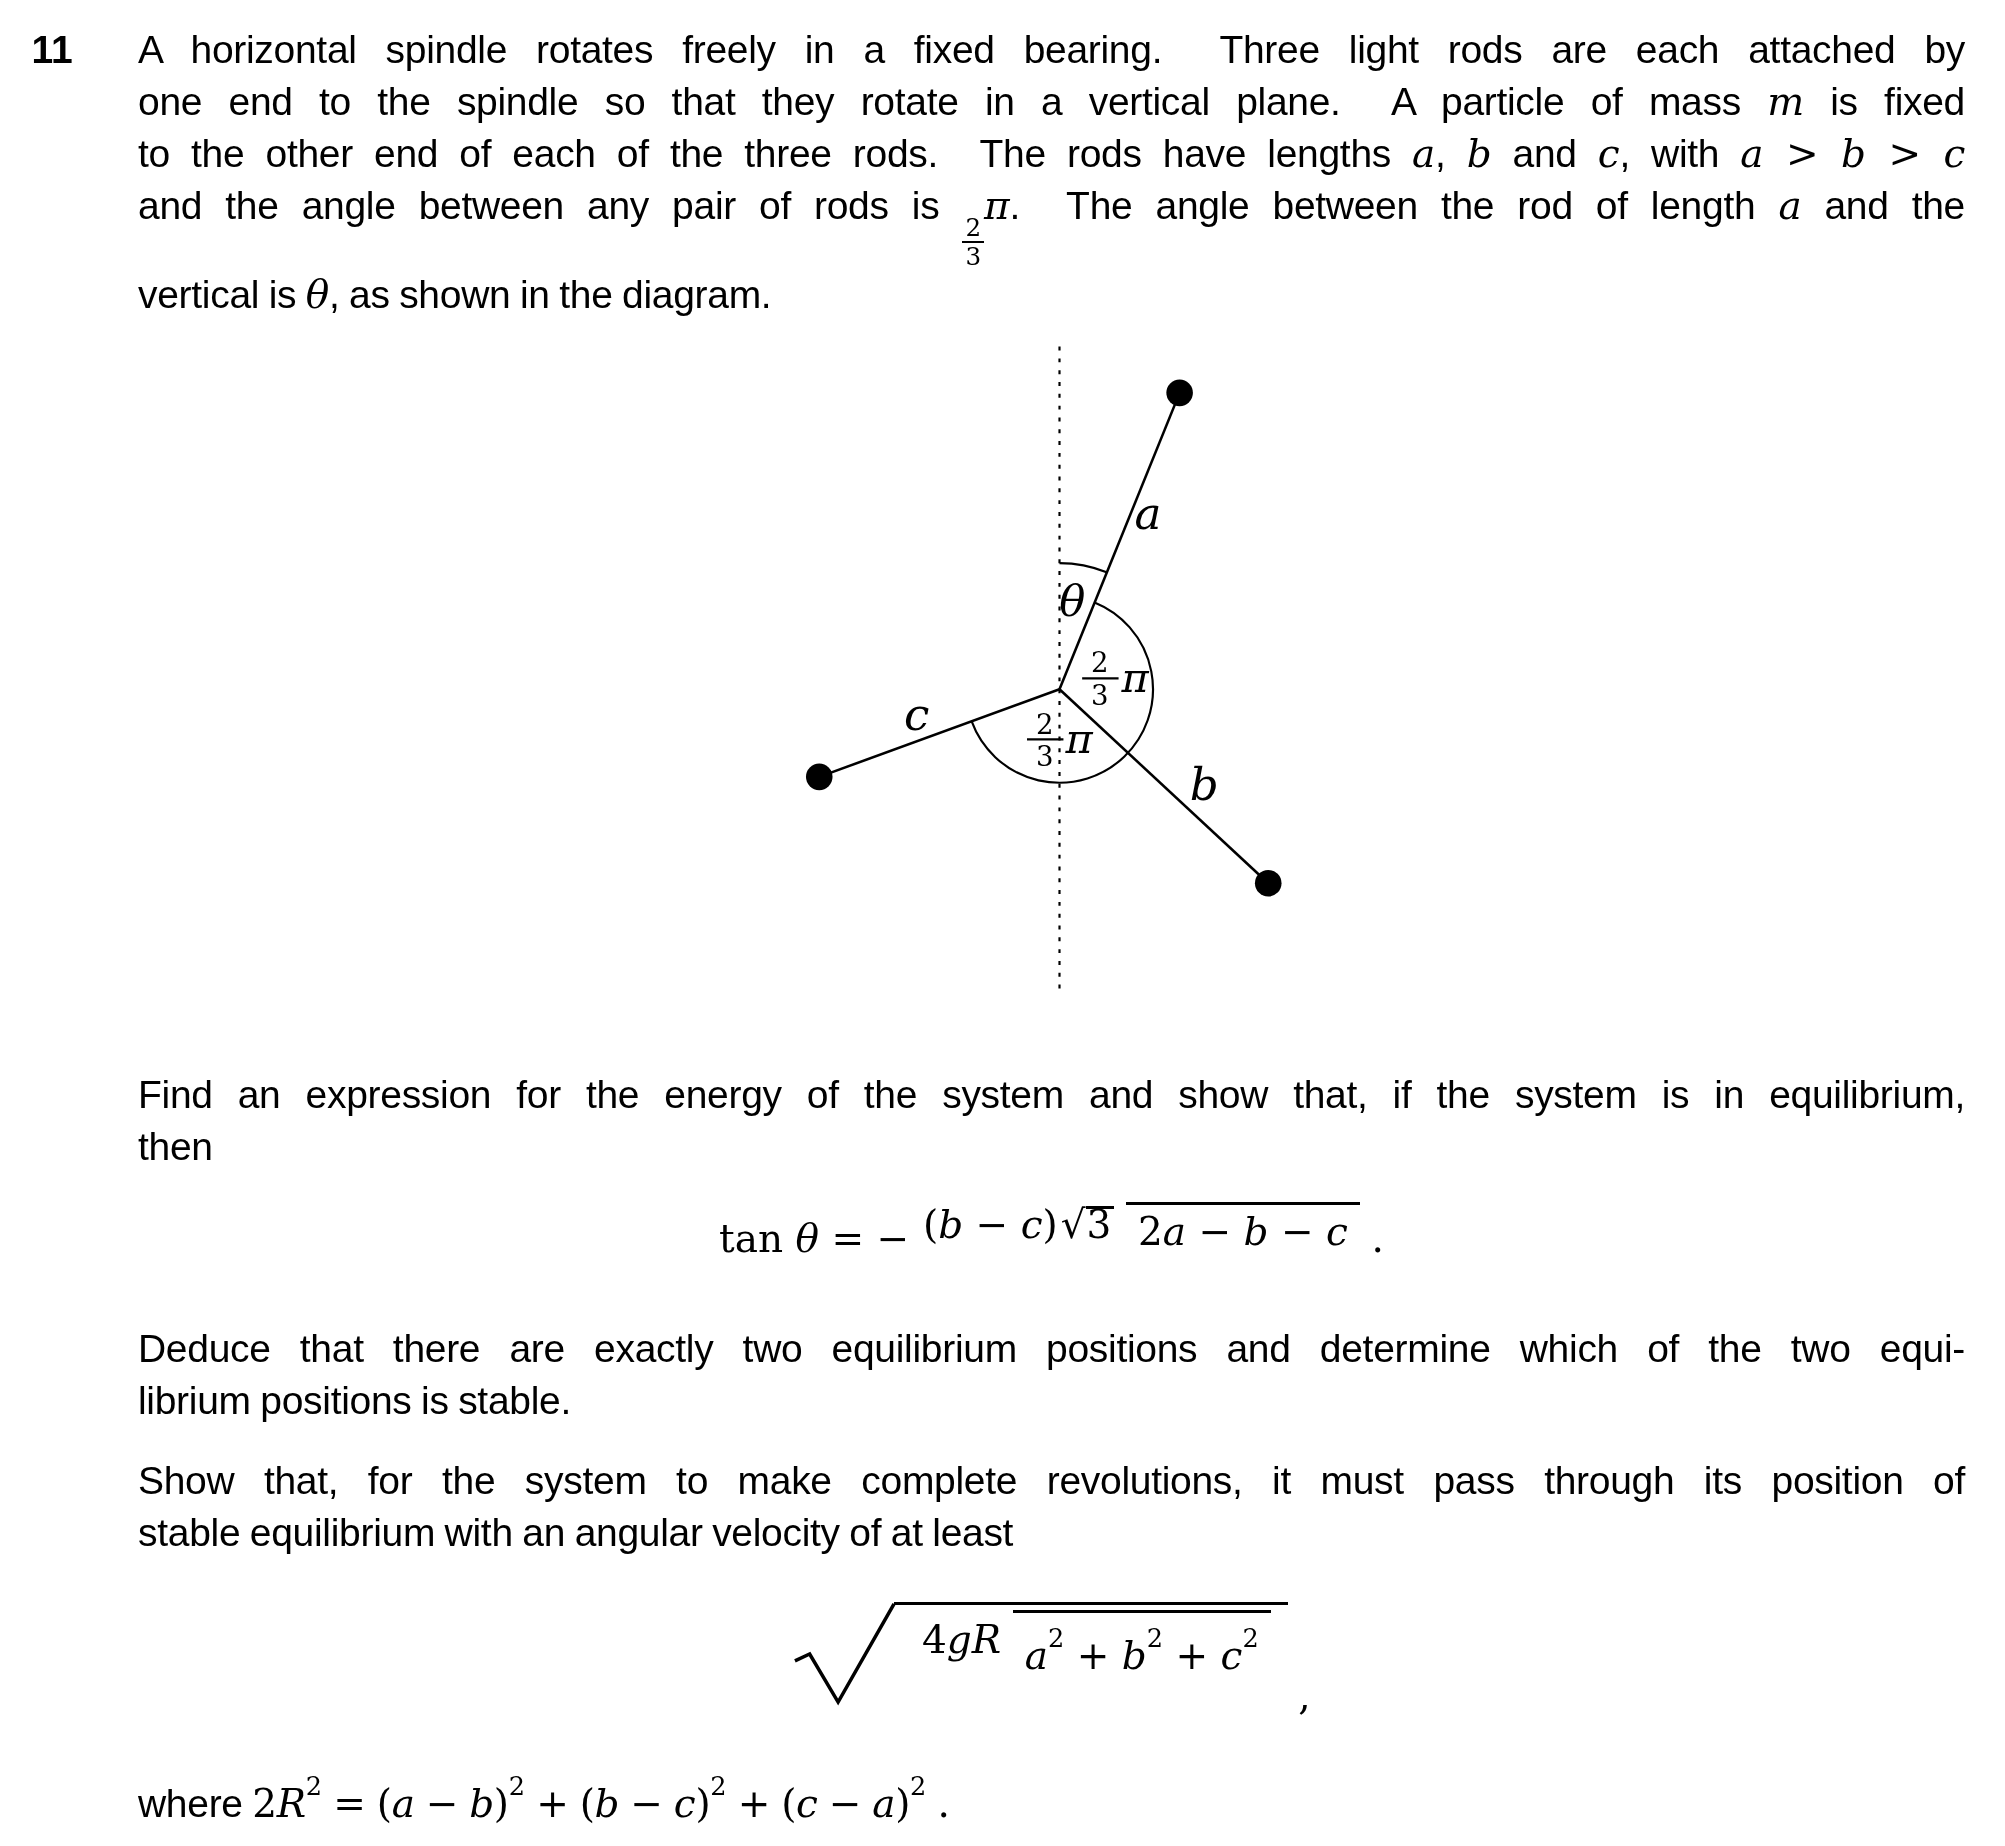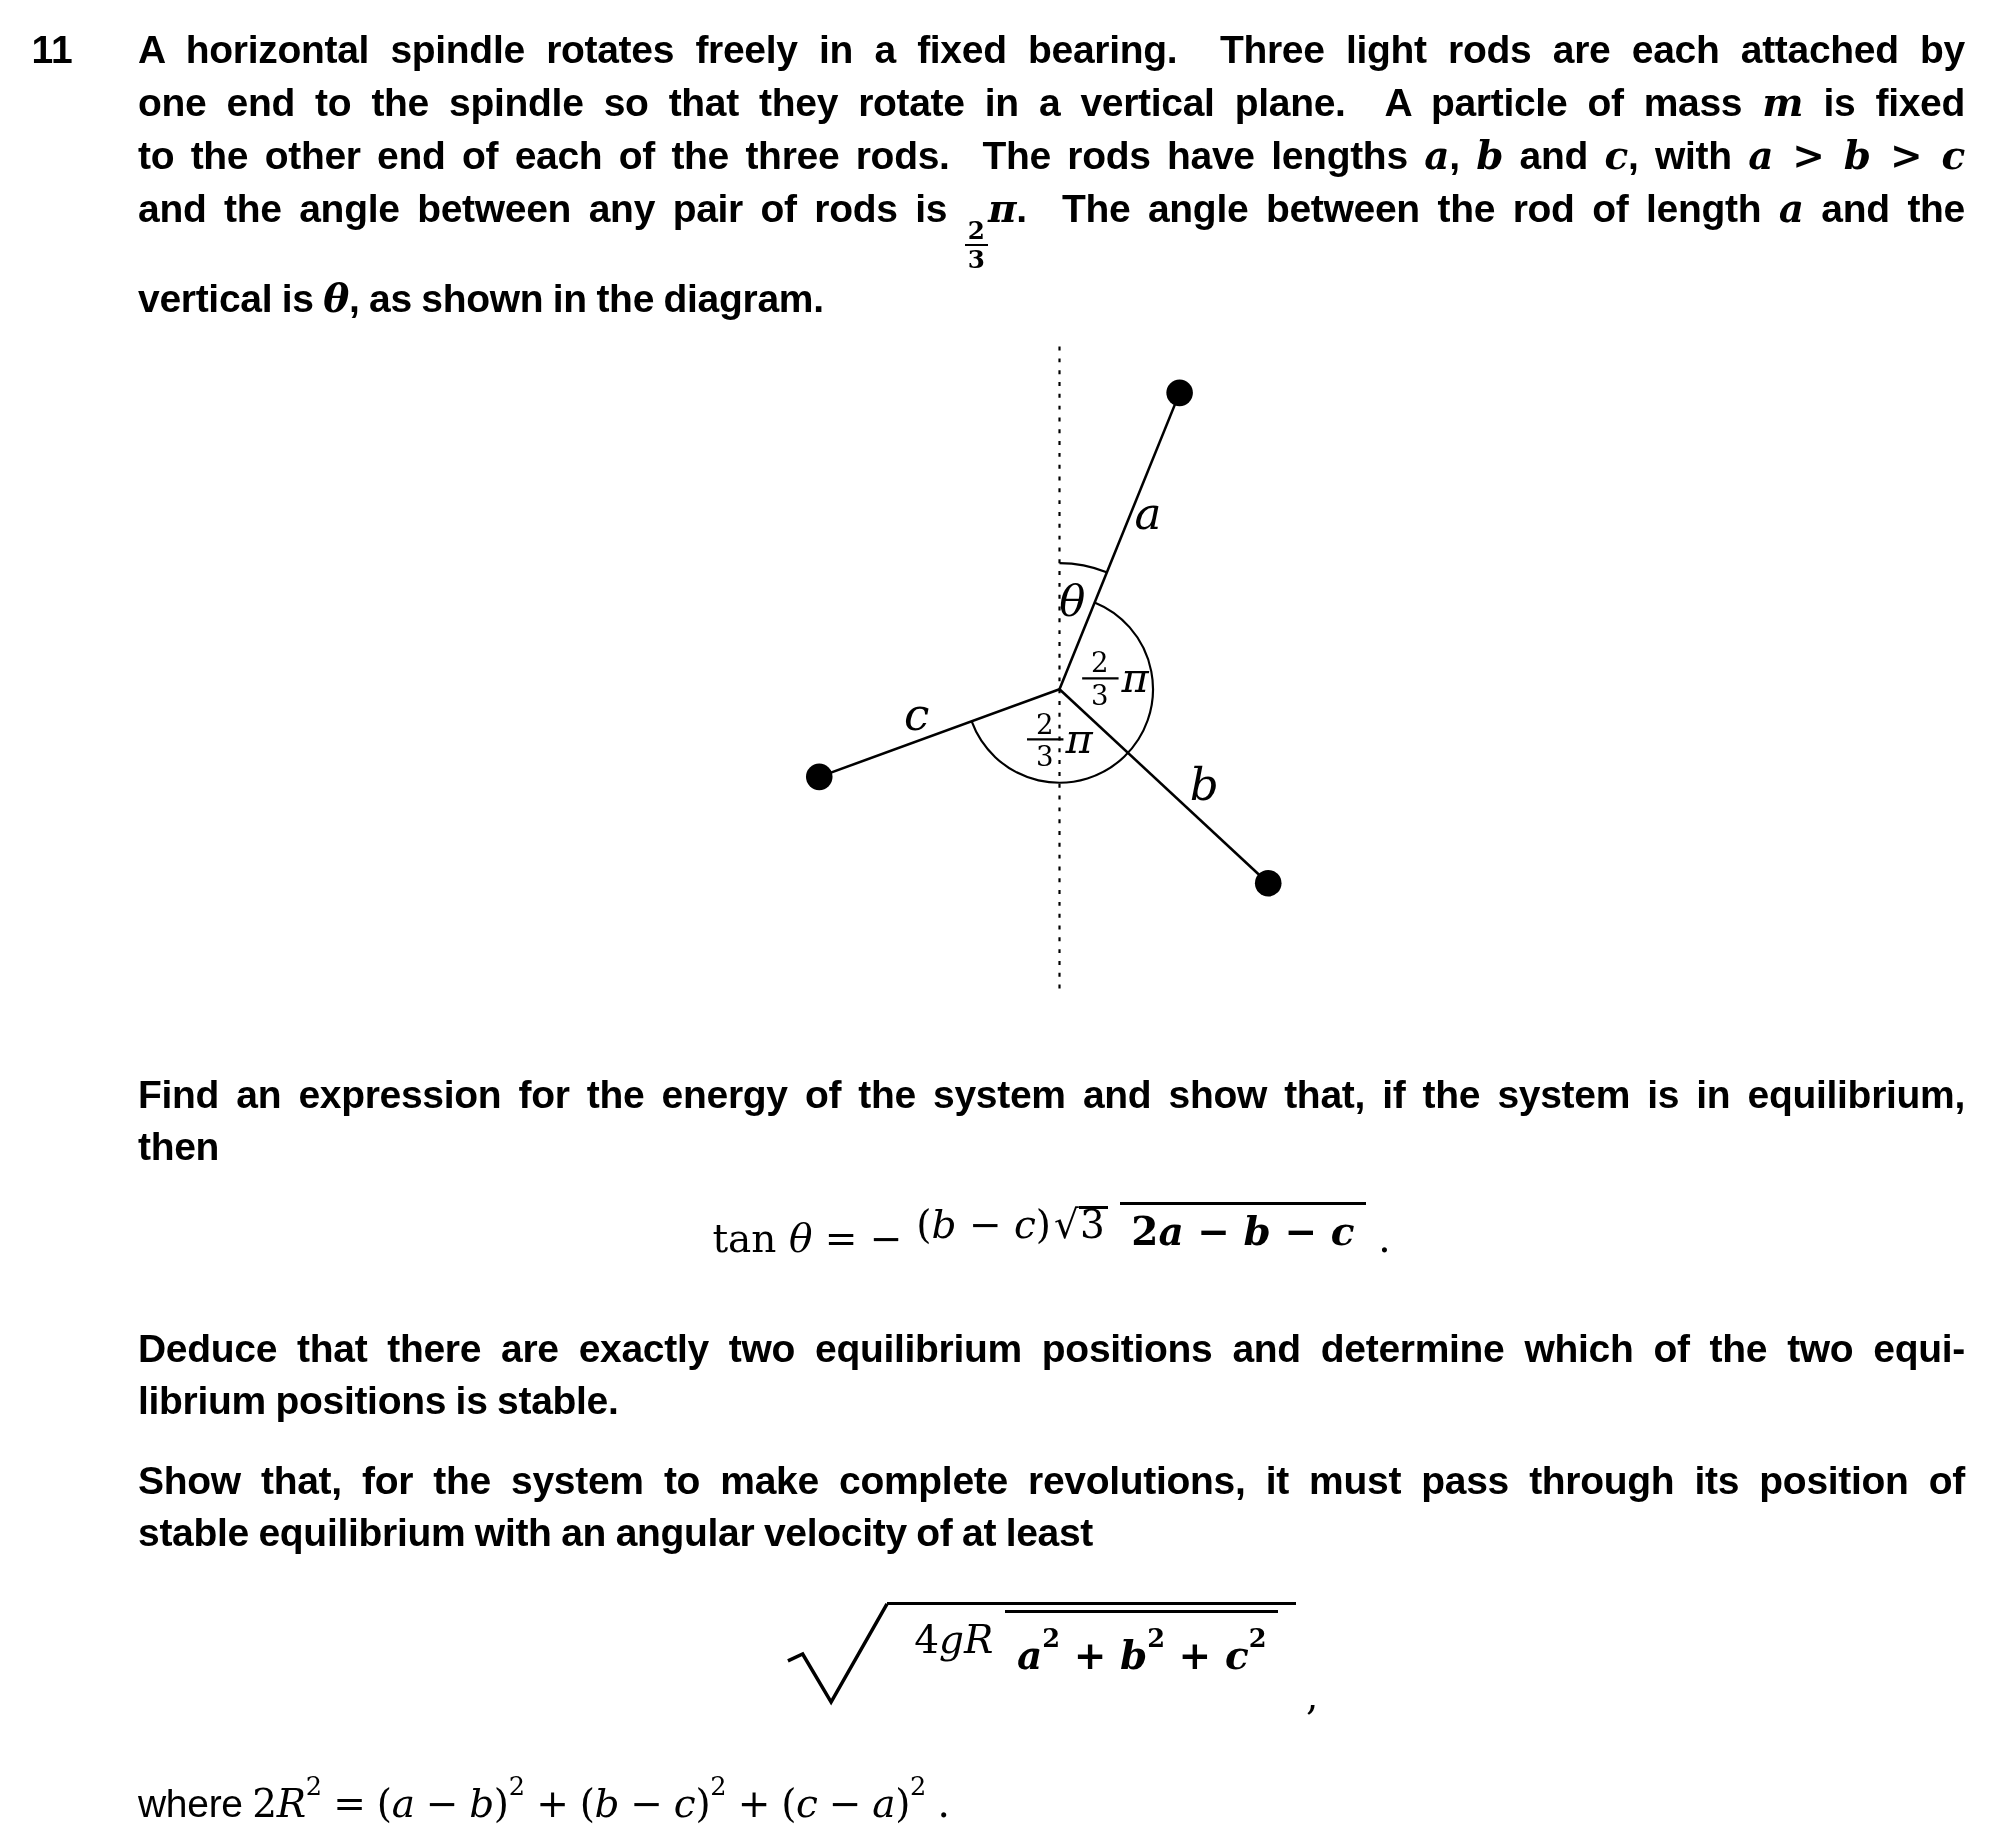--- a/index.html
+++ b/index.html
@@ -12,21 +12,21 @@
     overflow:hidden;
   }
   .abs { position:absolute; }
   
   .para {
     left:138px; width:1827px;
     line-height:52px;
     letter-spacing:-0.3px;
     word-spacing:-1px;
   }
-  .line { display:block;font-weight:bold; }
+  .line { display:block; }
   .jl { text-align:justify; text-align-last:justify; }
   .ll { text-align:left; text-align-last:left; }
   .qnum {
     left:31.5px; top:23.6px;
     font-weight:bold;
     line-height:52px;
   }
   
   .m  { font-family:"DejaVu Serif", serif; font-style:italic; }
   .r  { font-family:"DejaVu Serif", serif; font-style:normal; }
@@ -48,21 +48,21 @@
   
   .eq {
     left:138px; width:1827px;
     display:flex; justify-content:center; align-items:flex-start;
     font-size:39px; letter-spacing:0;
   }
   .eqside { font-family:"DejaVu Serif", serif; position:relative; top:15px; line-height:44px; white-space:pre; }
   .bfrac { display:inline-flex; align-items:center;
            font-family:"DejaVu Serif", serif; margin:0 2px; }
   .fnum { display:block; line-height:44px; padding:0 11.8px 3.9px; text-align:center; }
-  .fden { display:block; border-top:3px solid #000; line-height:39px; padding:6.9px 11.8px 0; text-align:left;font-weight:bold; }
+  .fden { display:block; border-top:3px solid #000; line-height:39px; padding:6.9px 11.8px 0; text-align:left; }
   
   .bigroot { display:inline-flex; align-items:flex-start; }
   .radsvg { display:block; flex:none; width:104px; height:104px; margin-right:-2px; }
   .rootbox { display:inline-block; border-top:3.4px solid #000; padding:4.9px 15.8px 0 13.8px; }
   .rootbox .fnum { padding-bottom:4.9px;text-align:right; }
   .rootbox .fden { padding-top:5.9px; }
   .eq2punct { font-family:"DejaVu Serif", serif; position:relative; top:71px; margin-left:9.9px; }
   .eq1punct { margin-left:9.9px; }
   
   .diagram { left:680px; top:256px; width:759px; height:768px; }

